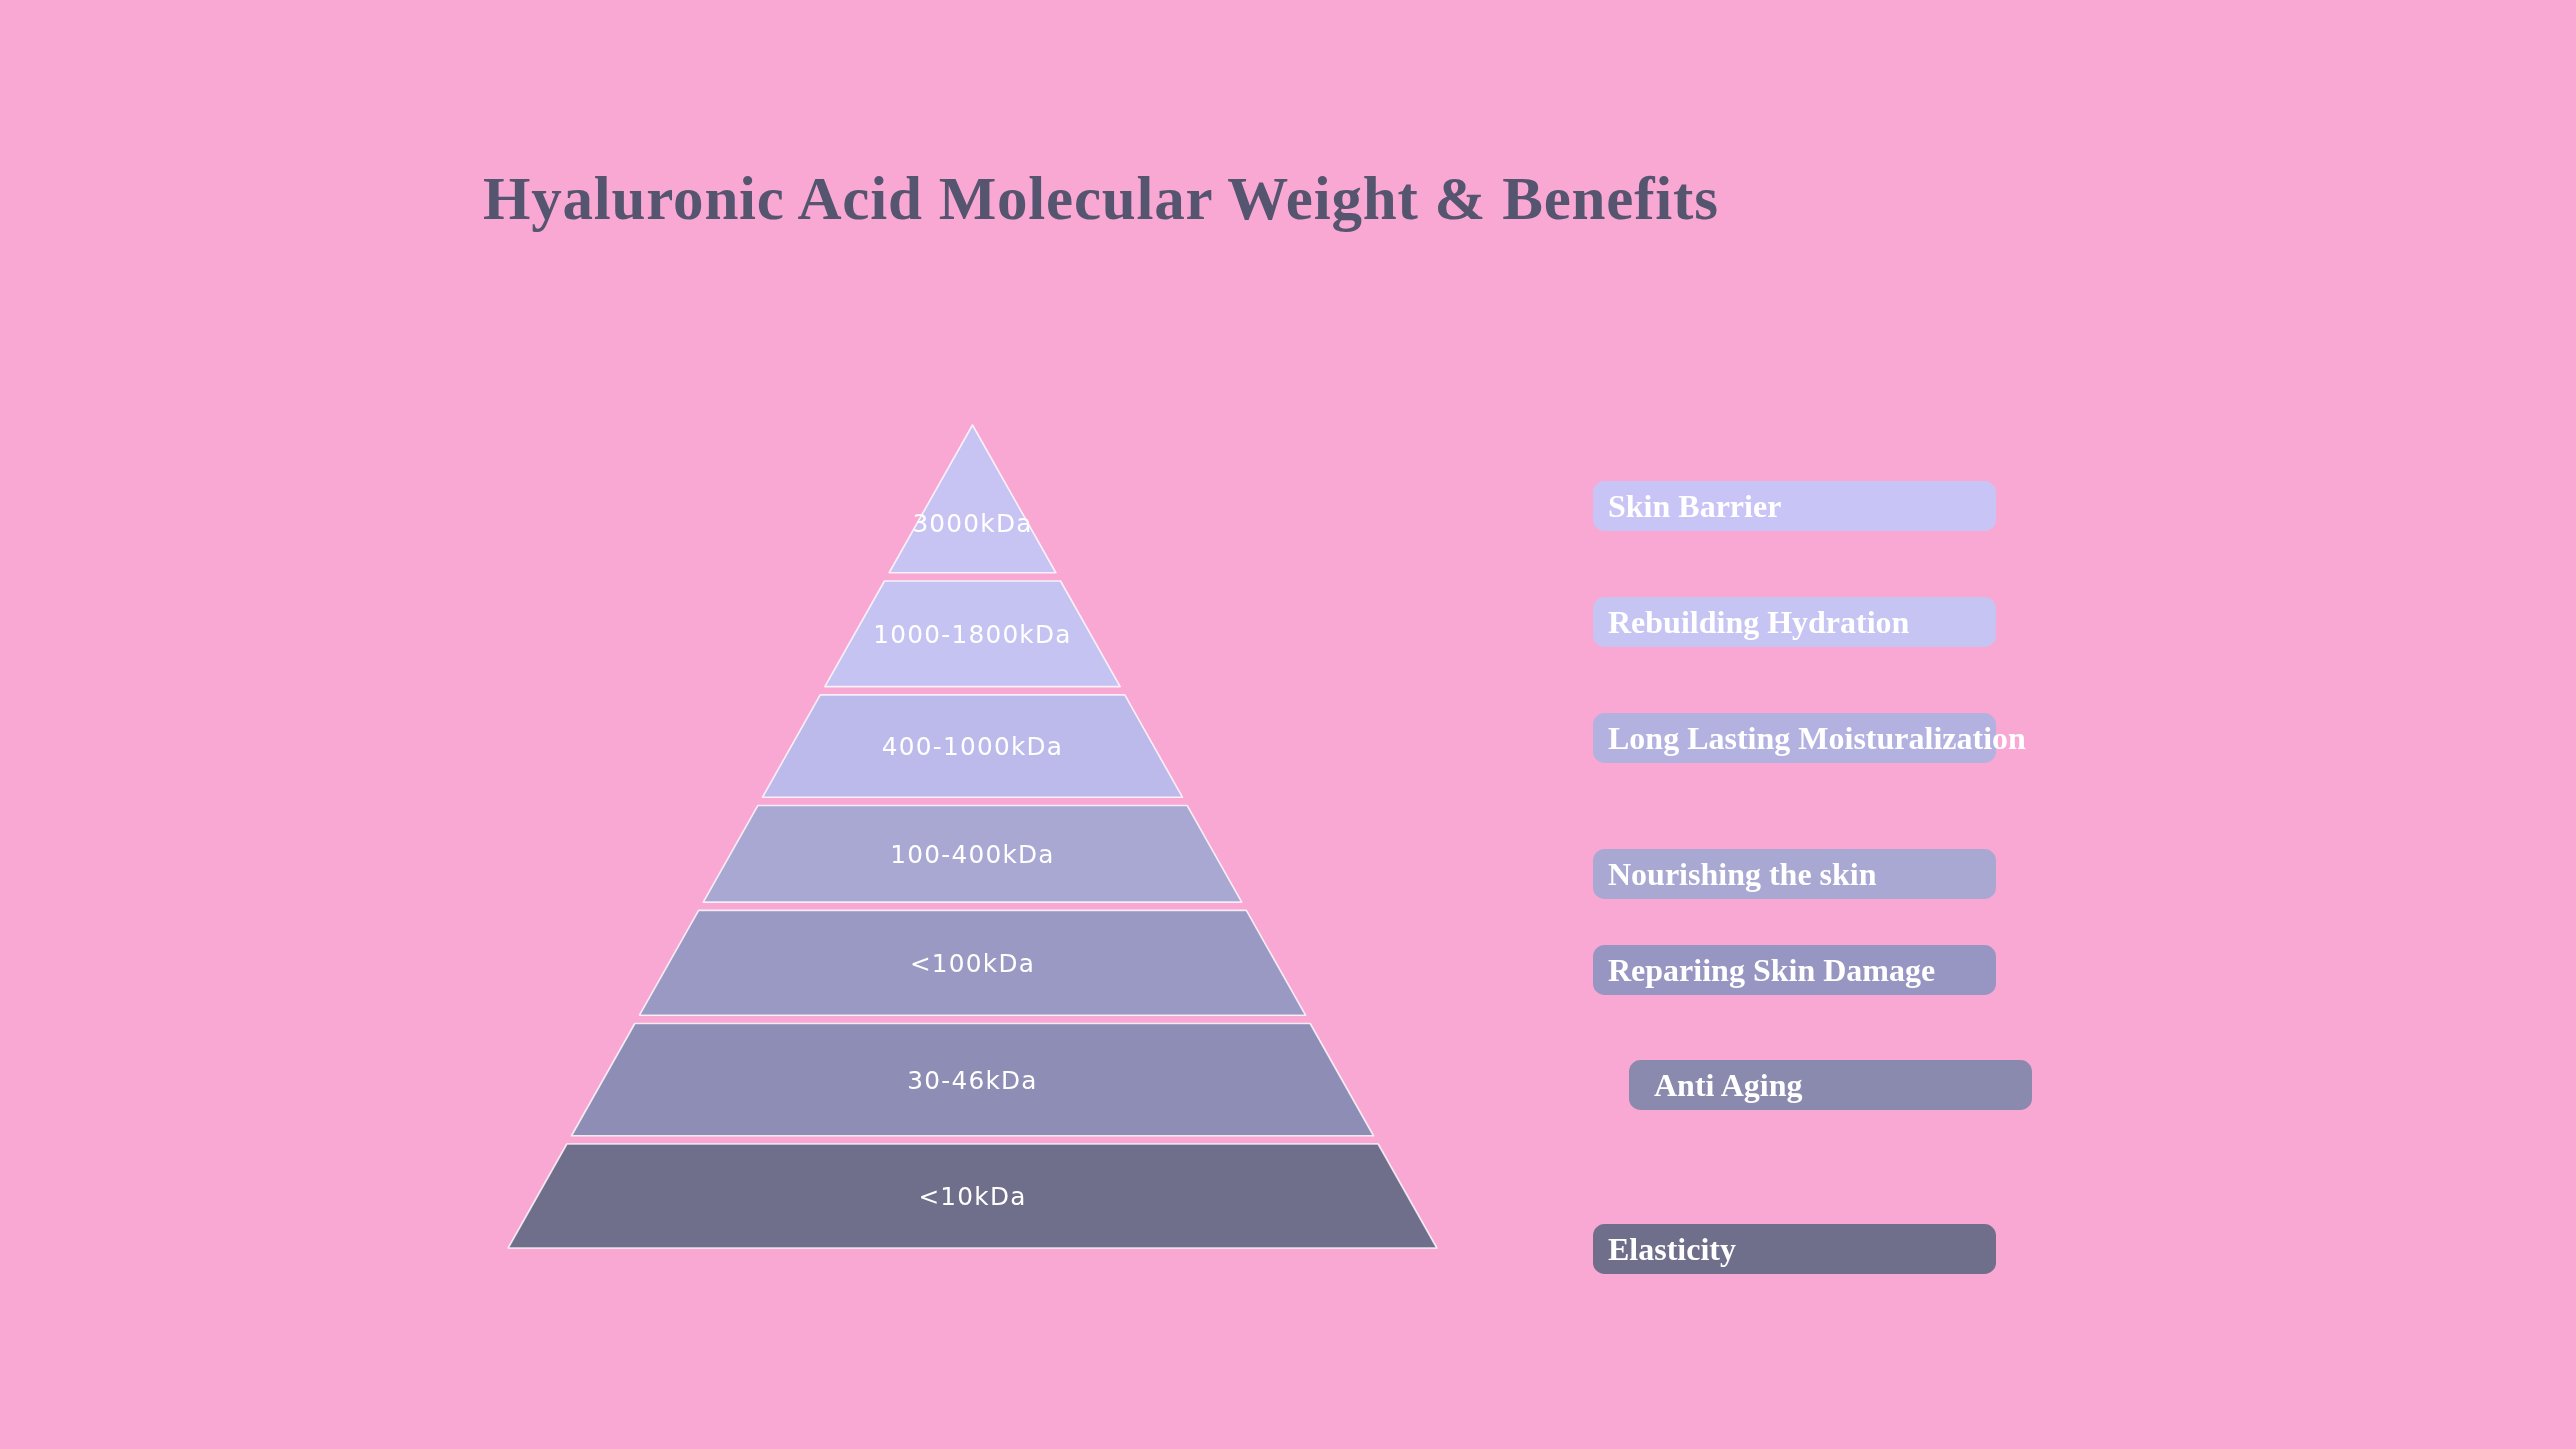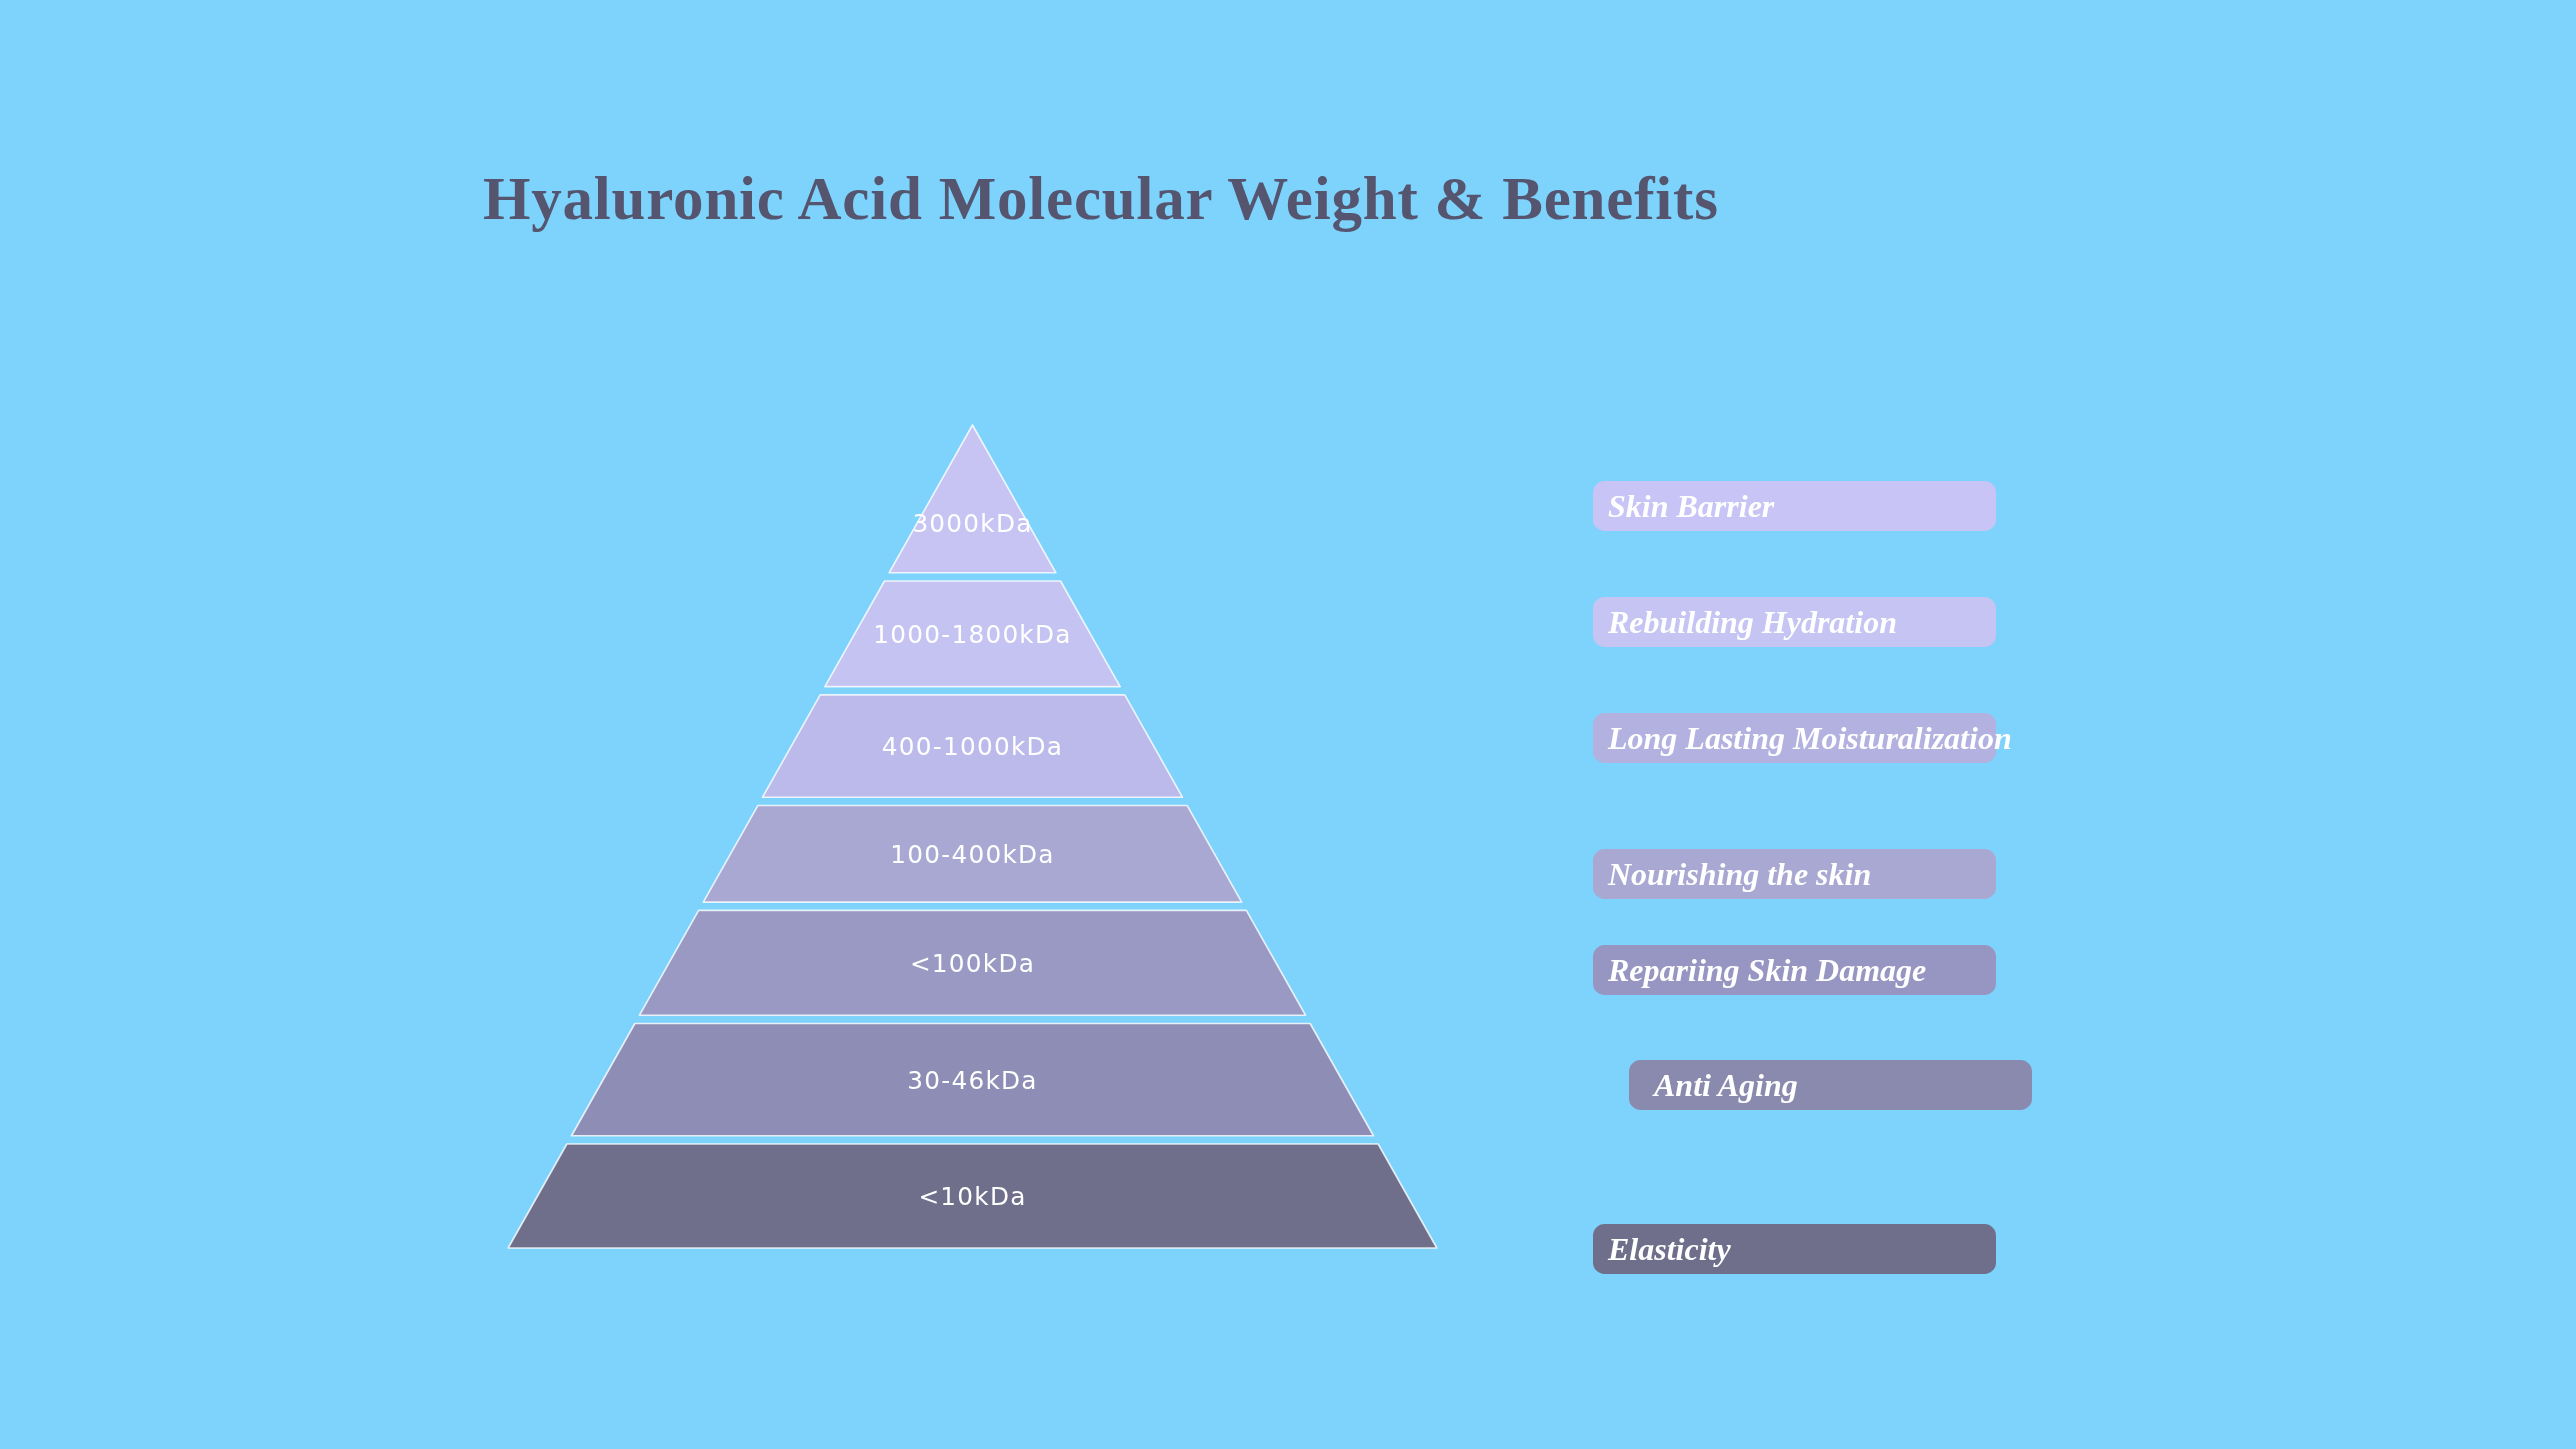--- a/index.html
+++ b/index.html
@@ -39,21 +39,20 @@
     font-family: "DejaVu Sans", sans-serif;
     font-size: 30px;
     letter-spacing: 1.5px;
   }
   .benefits {
     position: absolute;
     left: 1593px;
     top: 0;
     width: 403px;
     height: 1449px;
-    font-style: italic;
   }
   .benefit {
     position: absolute;
     left: 0;
     width: 403px;
     height: 50px;
     border-radius: 11.6px;
     display: flex;
     align-items: center;
     padding-left: 15px;
@@ -62,21 +61,21 @@
   .benefit span {
     font-family: "Liberation Serif", serif;
     font-weight: bold;
     font-size: 32px;
     white-space: nowrap;
   }
 </style>
 </head>
 <body>
 
-<div class="stage" style="background: #7dd3fc;">
+<div class="stage" style="background: #f9a8d4;">
   <h1 class="title" style="color: rgb(85, 85, 111);">Hyaluronic Acid Molecular Weight &amp; Benefits</h1>
   <svg class="pyramid-svg" viewBox="0 0 1125 997" xmlns="http://www.w3.org/2000/svg">
       <polygon points="562.5,0 663.4904714142427,179 461.50952858575727,179" fill="#c7c4f4" stroke="#ffffff" stroke-width="2" stroke-opacity="0.8" stroke-linejoin="round"></polygon>
       <text x="562.5" y="130" text-anchor="middle" fill="#ffffff">3000kDa</text>
       <polygon points="455.86760280842526,189 669.1323971915747,189 741.3490471414243,317 383.6509528585757,317" fill="#c5c3f1" stroke="#ffffff" stroke-width="2" stroke-opacity="0.8" stroke-linejoin="round"></polygon>
       <text x="562.5" y="264" text-anchor="middle" fill="#ffffff">1000-1800kDa</text>
       <polygon points="378.00902708124374,327 746.9909729187563,327 816.950852557673,451 308.049147442327,451" fill="#bcbaea" stroke="#ffffff" stroke-width="2" stroke-opacity="0.8" stroke-linejoin="round"></polygon>
       <text x="562.5" y="400" text-anchor="middle" fill="#ffffff">400-1000kDa</text>
       <polygon points="302.407221664995,461 822.592778335005,461 888.6033099297894,578 236.39669007021064,578" fill="#a9a8d3" stroke="#ffffff" stroke-width="2" stroke-opacity="0.8" stroke-linejoin="round"></polygon>
       <text x="562.5" y="530.5" text-anchor="middle" fill="#ffffff">100-400kDa</text>

